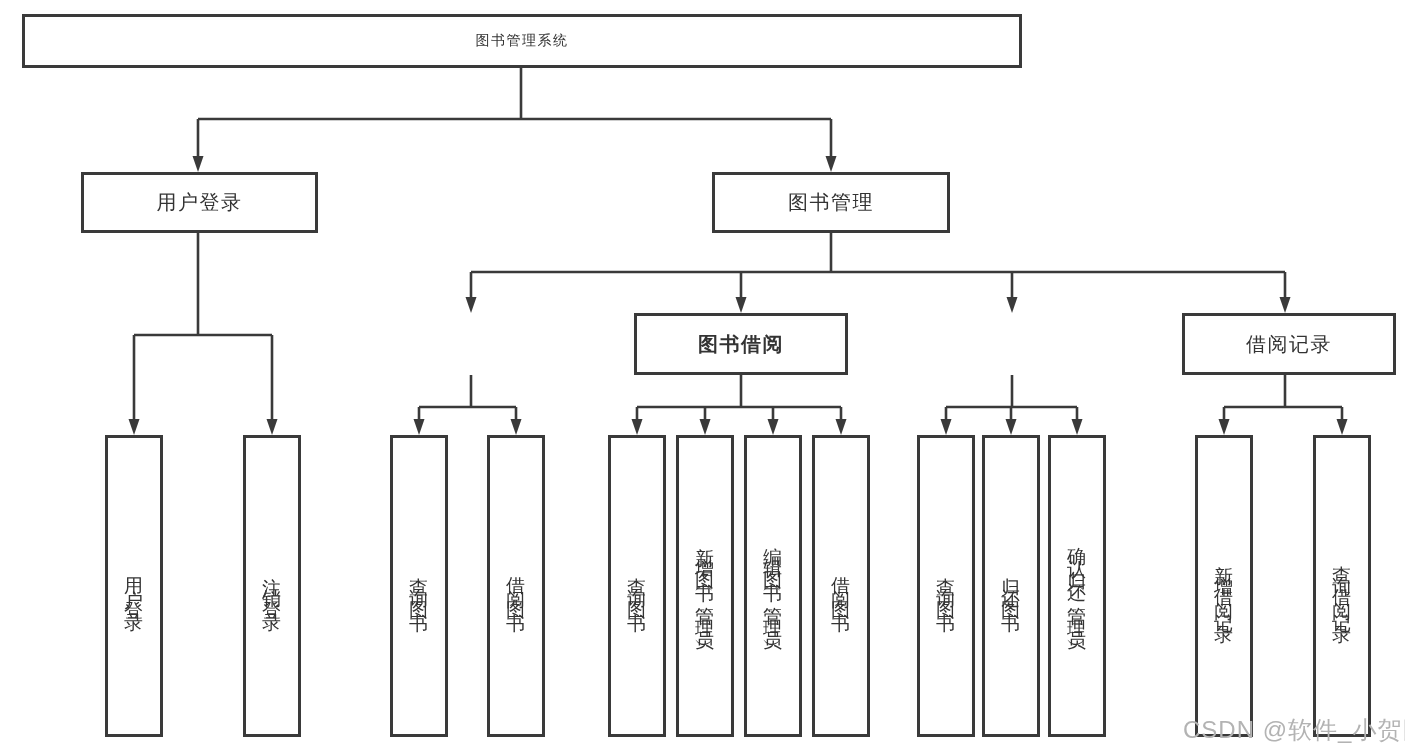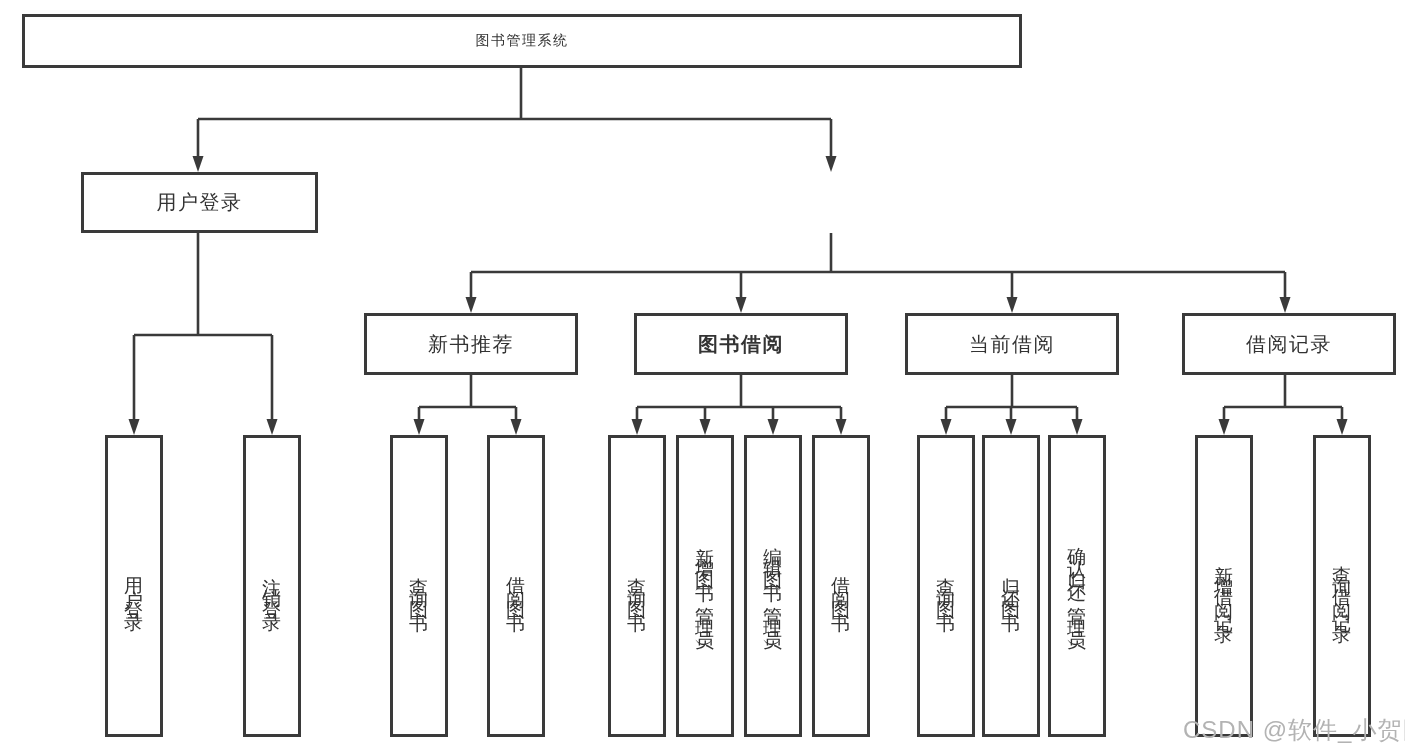--- a/index.html
+++ b/index.html
@@ -147,24 +147,23 @@
       <line x1="1224" y1="407" x2="1224" y2="421"></line>
       <polygon points="1218.5,419 1229.5,419 1224,435"></polygon>
       <line x1="1342" y1="407" x2="1342" y2="421"></line>
       <polygon points="1336.5,419 1347.5,419 1342,435"></polygon>
     </g>
   </svg>
 
   <div class="hnode root" style="left:22px; top:14px; width:1000px; height:54px;">图书管理系统</div>
 
   <div class="hnode" style="left:81px; top:172px; width:237px; height:61px;">用户登录</div>
+  <div class="hnode" style="left:712px; top:172px; width:238px; height:61px;">图书管理</div>
 
-  <div class="hnode" style="left:364px; top:313px; width:214px; height:62px;">新书推荐</div>
   <div class="hnode" style="left:634px; top:313px; width:214px; height:62px;font-weight:bold;">图书借阅</div>
-  <div class="hnode" style="left:905px; top:313px; width:214px; height:62px;">当前借阅</div>
   <div class="hnode" style="left:1182px; top:313px; width:214px; height:62px;">借阅记录</div>
 
   <div class="vnode" style="left:105px;">用户登录</div>
   <div class="vnode" style="left:243px;">注销登录</div>
 
   <div class="vnode" style="left:390px;">查询图书</div>
   <div class="vnode" style="left:487px;">借阅图书</div>
 
   <div class="vnode" style="left:608px;">查询图书</div>
   <div class="vnode" style="left:676px;">新增图书（管理员）</div>

